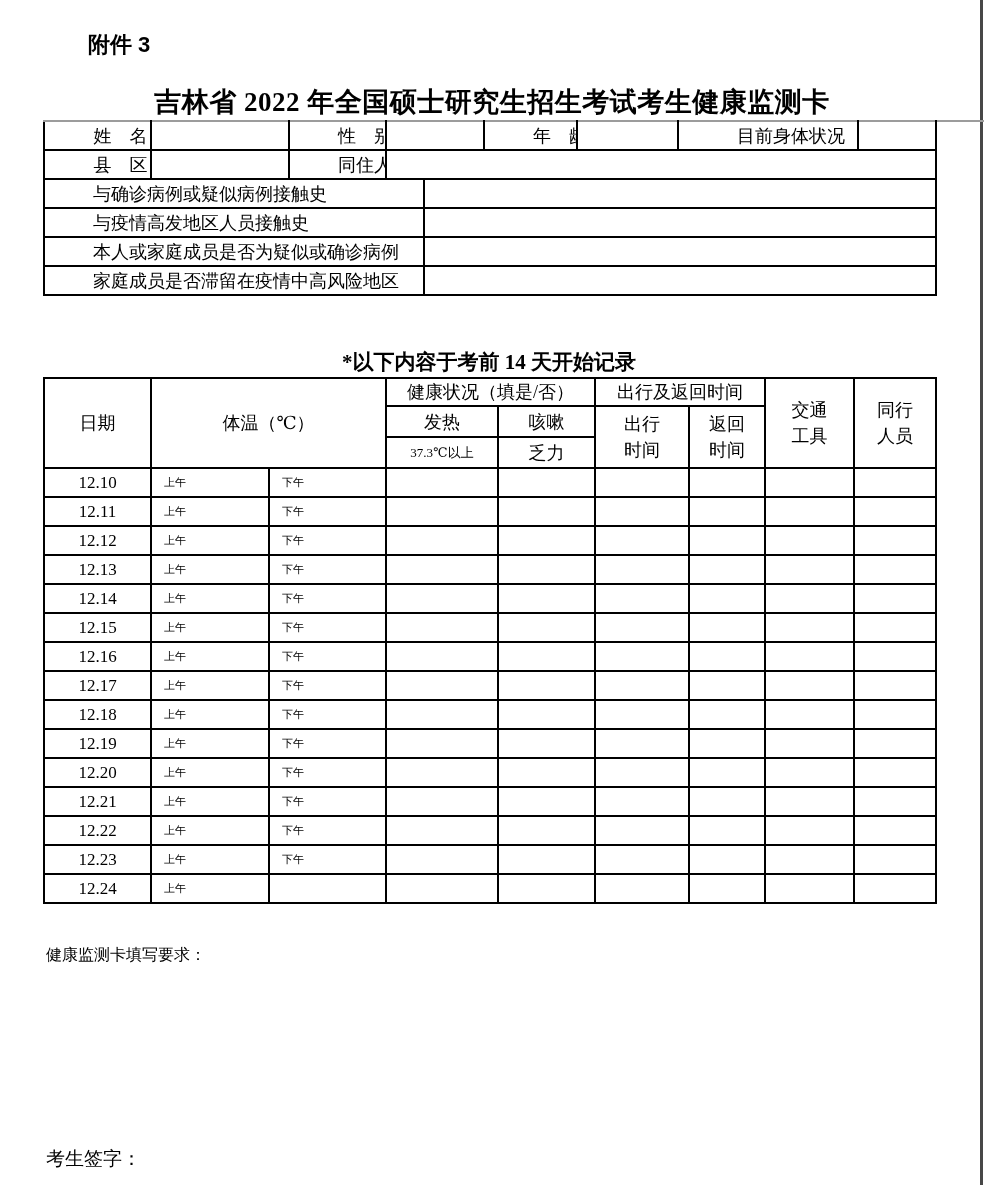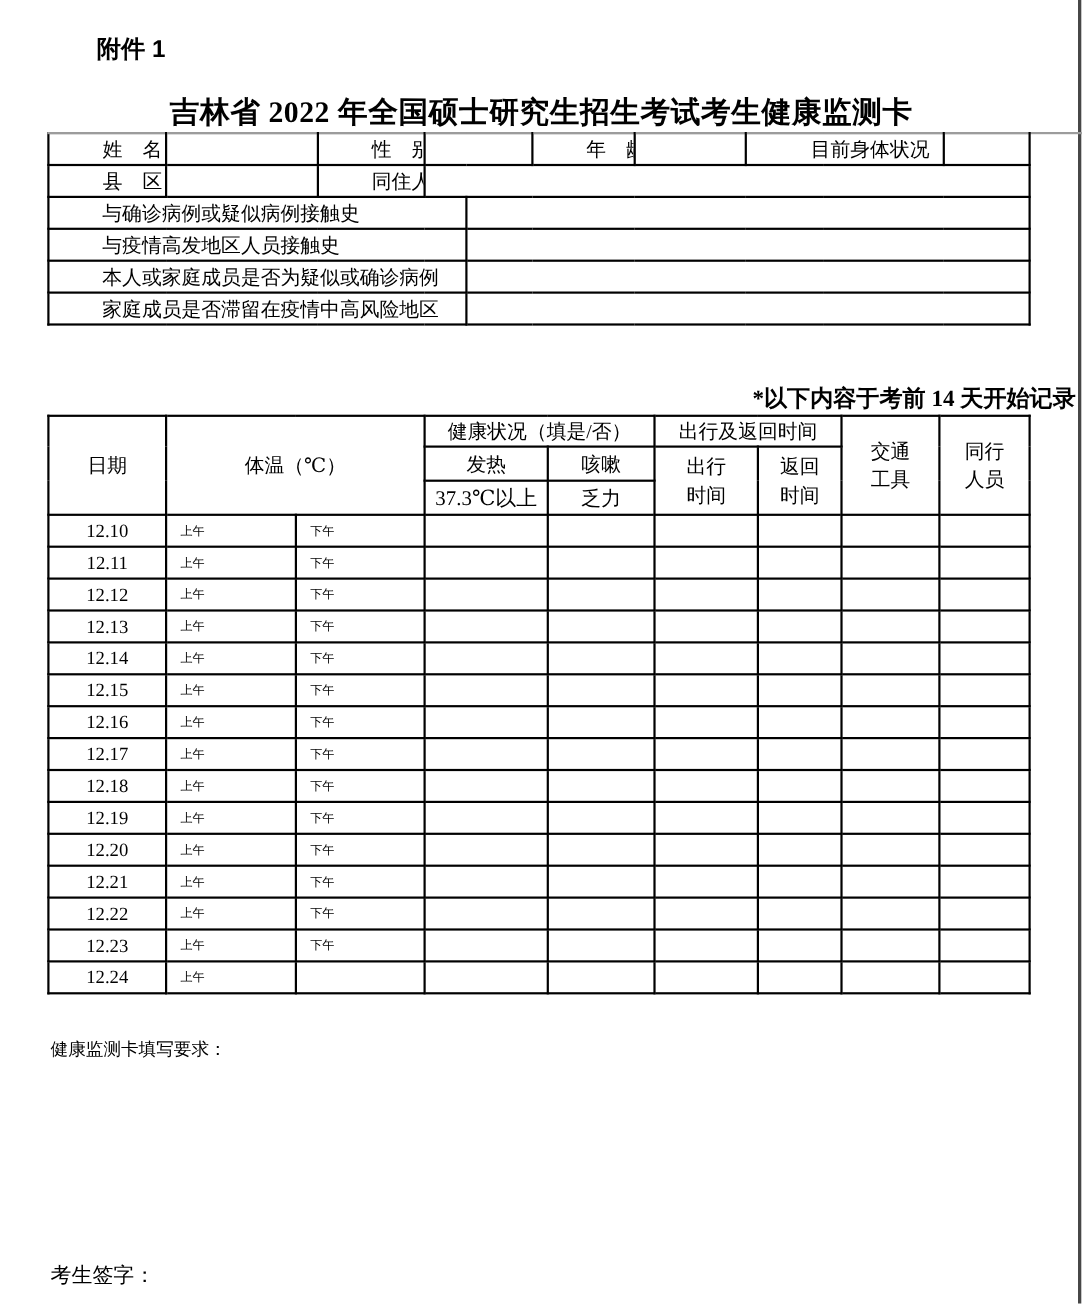--- a/index.html
+++ b/index.html
@@ -11,51 +11,51 @@
   *{box-sizing:border-box;}
   .abs{position:absolute;}
   
   #right-edge{left:980px;top:0;width:3px;height:1185px;background:#474747;}
   #top-grey-line{left:43px;top:120px;width:941px;height:2px;background:#9c9c9c;}
   
   #attachment{left:88px;top:30px;font-family:"Liberation Sans","DejaVu Sans",sans-serif;
     font-weight:bold;font-size:22px;}
   #doc-title{left:0;top:84px;width:984px;text-align:center;font-weight:bold;font-size:27px;
     letter-spacing:0.5px;}
-  #section2-title{left:0;top:348px;width:978px;text-align:right;font-weight:bold;font-size:21px;}
+  #section2-title{left:0;top:348px;width:978px;text-align:center;font-weight:bold;font-size:21px;}
   
   table{border-collapse:collapse;table-layout:fixed;}
   td,th{border:2px solid #000;padding:0 2px;font-size:18px;font-weight:normal;
     overflow:hidden;white-space:nowrap;}
   #info-table{left:43px;top:120px;width:894px;}
   #info-table td{height:29px;padding-left:48px;}
   #info-table tr:first-child > td{border-top-color:#9c9c9c;}
   #record-table{left:43px;top:377px;width:894px;}
   .c{text-align:center;}
   .l{text-align:left;padding-left:8px;}
   .ml{white-space:pre-line;text-align:center;line-height:26px;}
   tr.h1 th{height:28px;}
   tr.h2 th{height:31px;}
   tr.h3 th{height:31px;}
   #record-table tbody td{height:29px;}
   td.date{text-align:center;font-size:17px;}
   td.ampm{text-align:left;padding-left:12px;font-size:11px;}
-  th.small{font-size:19px;padding:0;}
+  th.small{font-size:13px;padding:0;}
   
   #notes{left:46px;top:944px;width:900px;font-size:16px;line-height:22.3px;}
   .note-line{white-space:nowrap;}
   #signature{left:46px;top:1146px;font-size:19px;}
 </style>
 </head>
 <body>
 
 <div class="abs" id="right-edge"></div>
 <div class="abs" id="top-grey-line"></div>
 
-<div class="abs" id="attachment">附件 1</div>
+<div class="abs" id="attachment">附件 3</div>
 <div class="abs" id="doc-title">吉林省 2022 年全国硕士研究生招生考试考生健康监测卡</div>
 
 <table class="abs" id="info-table">
   <colgroup>
     <col style="width:107px">
       <col style="width:138px">
       <col style="width:97px">
       <col style="width:38px">
     <col style="width:60px">
       <col style="width:93px">

